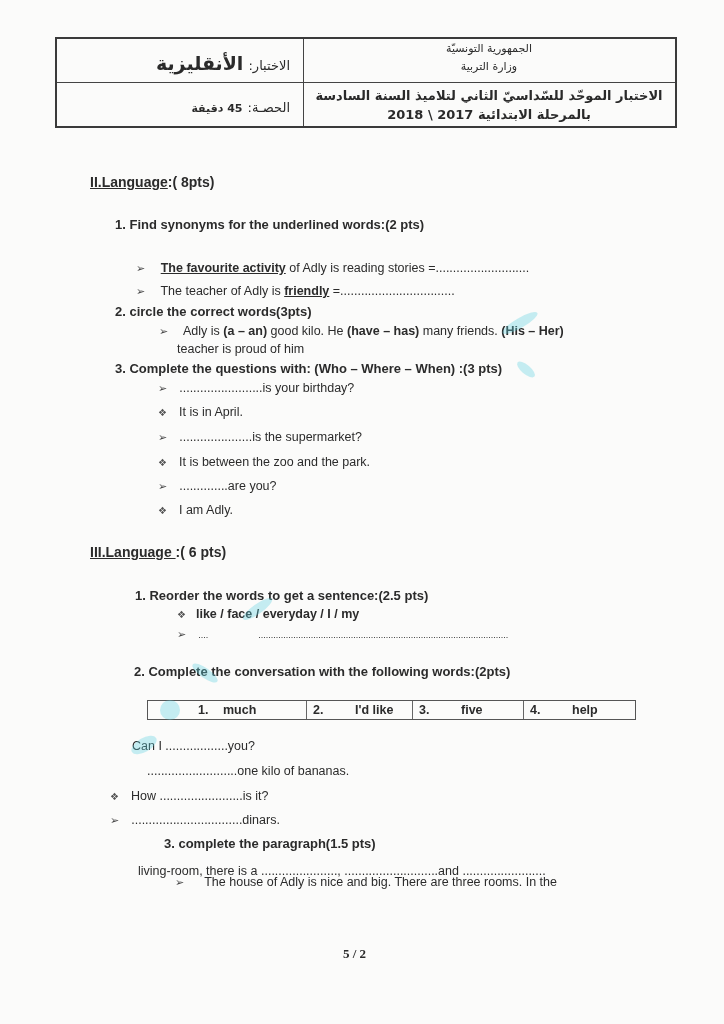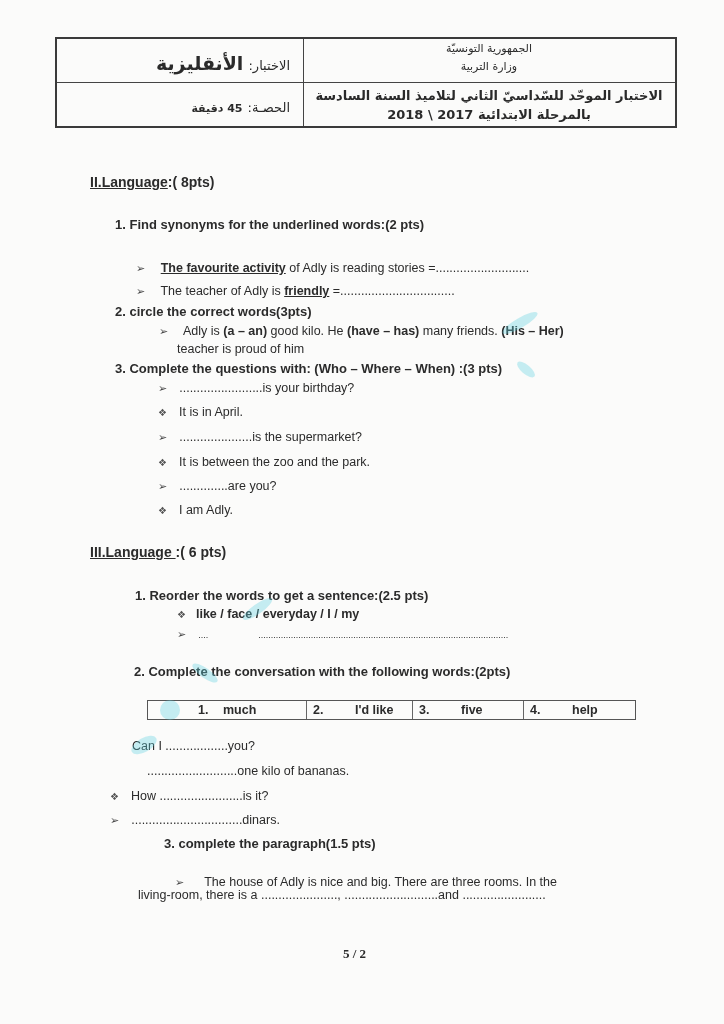--- a/index.html
+++ b/index.html
@@ -119,21 +119,21 @@
   </div>
 </div>
 
 <div class="abs line" style="left:132px; top:739px;">Can I ..................you?</div>
 <div class="abs line" style="left:147px; top:764px;">..........................one kilo of bananas.</div>
 <div class="abs line" style="left:110px; top:789px;"><span style="font-size:10px;margin-right:12px;color:#555;">❖</span><span>How ........................is it?</span></div>
 <div class="abs line" style="left:110px; top:813px;"><span style="font-size:11px;margin-right:12px;color:#444;">➢</span><span>................................dinars.</span></div>
 
 <div class="abs q" style="left:132px; top:836px;margin-left:32px;">3.  complete the paragraph(1.5 pts)</div>
 <div class="abs line" style="left:175px; top:875px;"><span style="font-size:11px;margin-right:20px;color:#444;">➢</span><span>The house of Adly is nice and big. There are three rooms. In the</span></div>
-<div class="abs line" style="left:138px; top:888px;">living-room, there is a ......................, ...........................and ........................</div>
+<div class="abs line" style="left:138px; top:864px;">living-room, there is a ......................, ...........................and ........................</div>
 
 <div class="abs page-num" style="left:343px; top:946px;">5 / 2</div>
 
 <div class="wm" style="left:500px; top:318px; width:40px; height:10px; transform:rotate(-30deg);"></div>
 <div class="wm" style="left:515px; top:365px; width:22px; height:9px; transform:rotate(40deg);"></div>
 <div class="wm" style="left:240px; top:604px; width:35px; height:10px; transform:rotate(-35deg);"></div>
 <div class="wm" style="left:190px; top:668px; width:30px; height:10px; transform:rotate(35deg);"></div>
 <div class="wm" style="left:160px; top:700px; width:20px; height:20px;"></div>
 <div class="wm" style="left:130px; top:738px; width:28px; height:14px; transform:rotate(-30deg);"></div>
 

